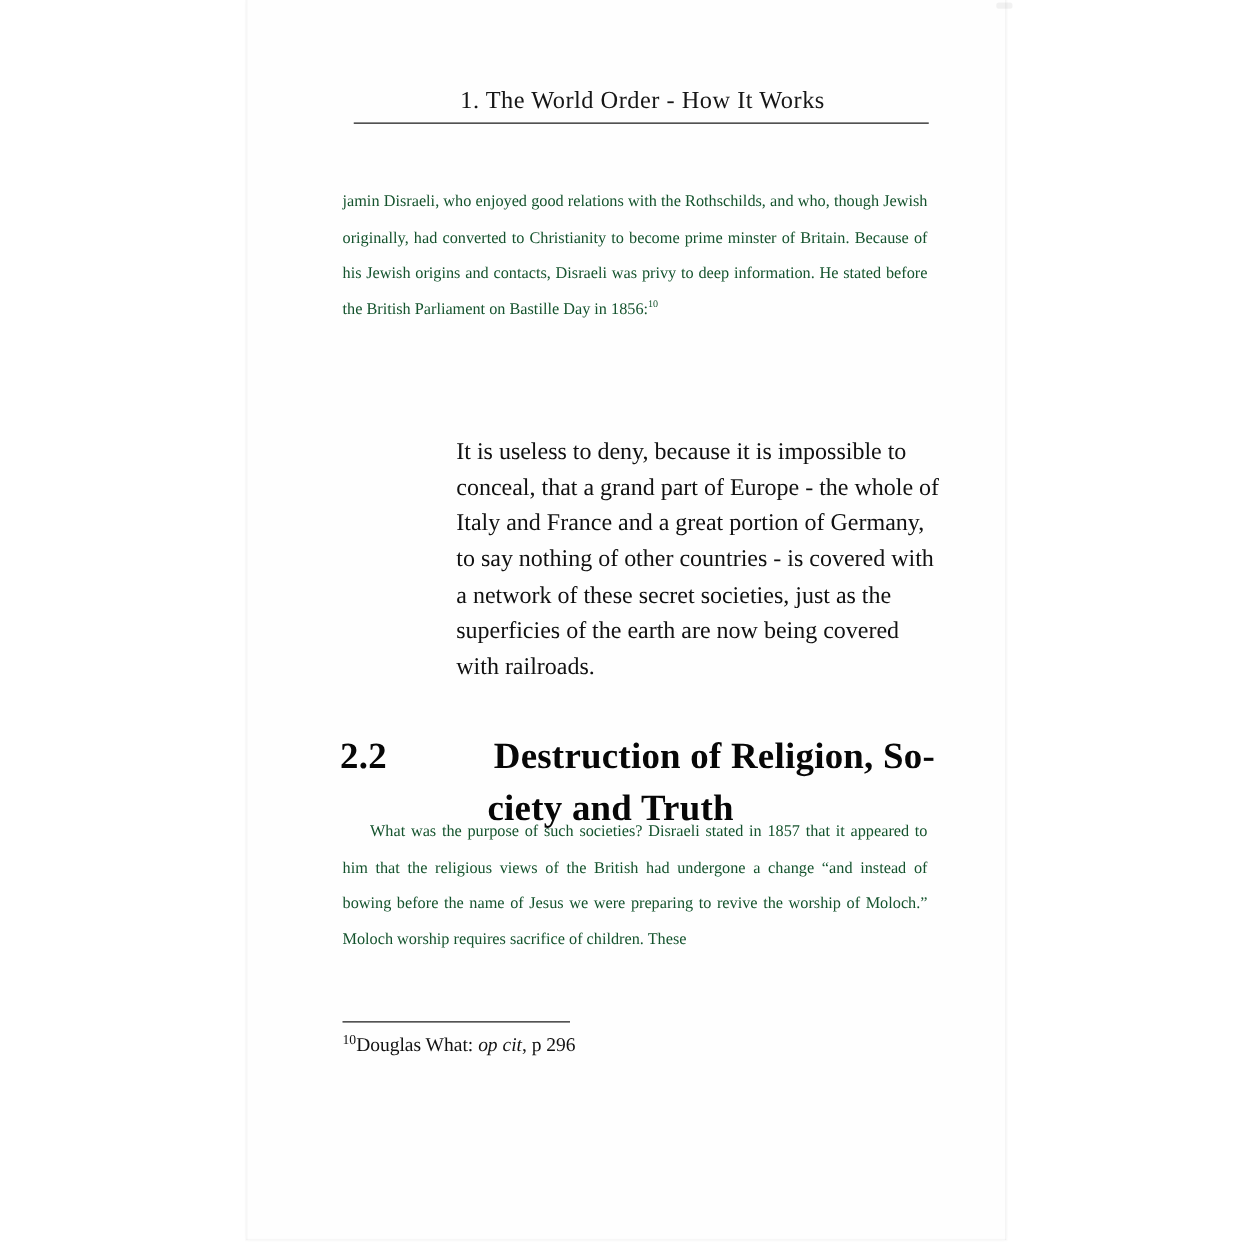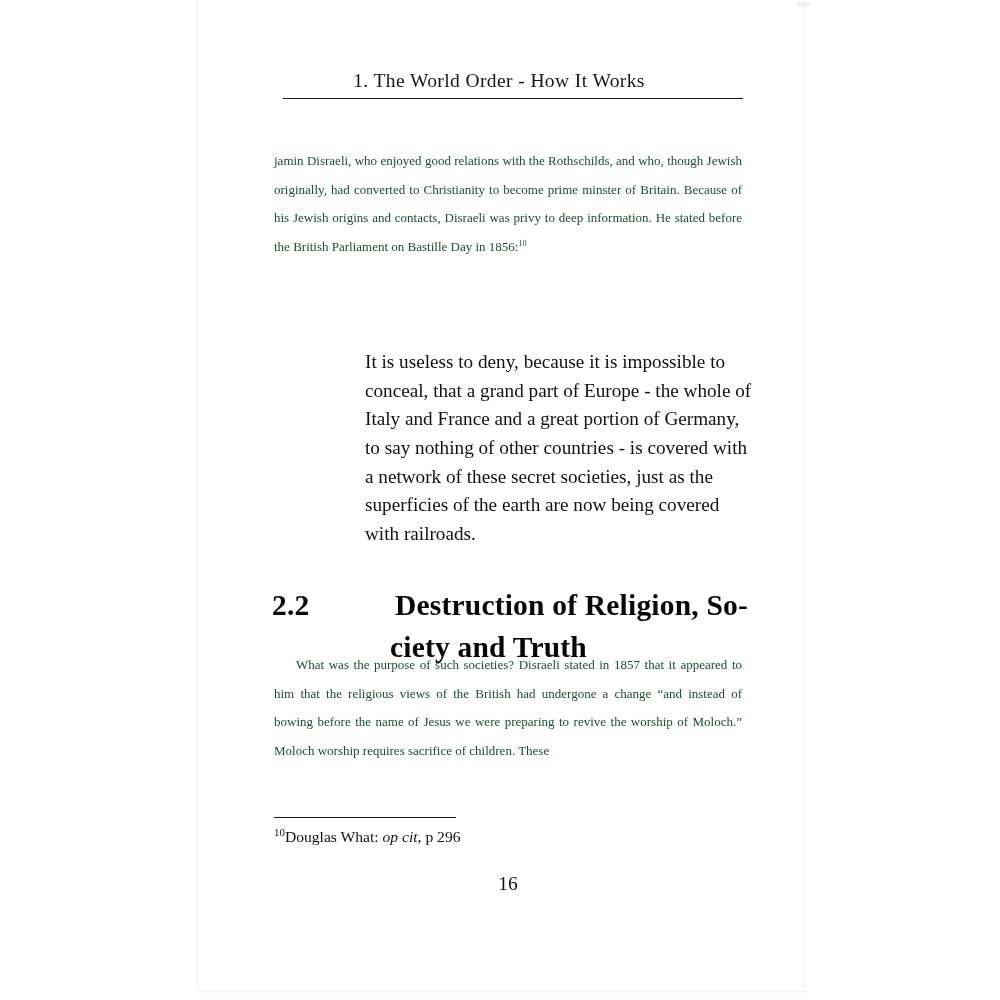--- a/index.html
+++ b/index.html
@@ -62,21 +62,21 @@
     top: 2px;
     width: 13px;
     height: 5px;
     background: rgba(0,0,0,0.05);
     border-radius: 2px;
   }
 
   
   .running-head {
     position: absolute;
-    left: 269px;
+    left: 284px;
     top: 70px;
     width: 460px;
     text-align: center;
     font-size: 19.5px;
     letter-spacing: 0.4px;
     color: #161616;
   }
   .head-rule {
     position: absolute;
     left: 283px;
@@ -202,15 +202,14 @@
   <blockquote class="blockquote">It is useless to deny, because it is impossible to conceal, that a grand part of Europe - the whole of Italy and France and a great portion of Germany, to say nothing of other countries - is covered with a network of these secret societies, just as the superficies of the earth are now being covered with railroads.</blockquote>
 
   <h2 class="section-heading"><span class="sec-number">2.2</span><span class="sec-title">Destruction of Religion, So-</span><span class="sec-title-line2">ciety and Truth</span></h2>
 
   <p class="body-para para-last"><span class="first-indent"></span><span>What was the purpose of such societies?  Disraeli stated in 1857 that it appeared to him that the religious views of the British had undergone a change “and instead of bowing before the name of Jesus we were preparing to revive the worship of Moloch.” Moloch worship requires sacrifice of children.  These</span></p>
 
   <div class="footnote-rule"></div>
 
   <div class="footnote"><span class="footnote-marker-inline">10</span><span>Douglas What: </span><em>op cit</em><span>, p 296</span></div>
 
-  <div class="folio">16</div>
 
 </div>
 
 </body></html>

